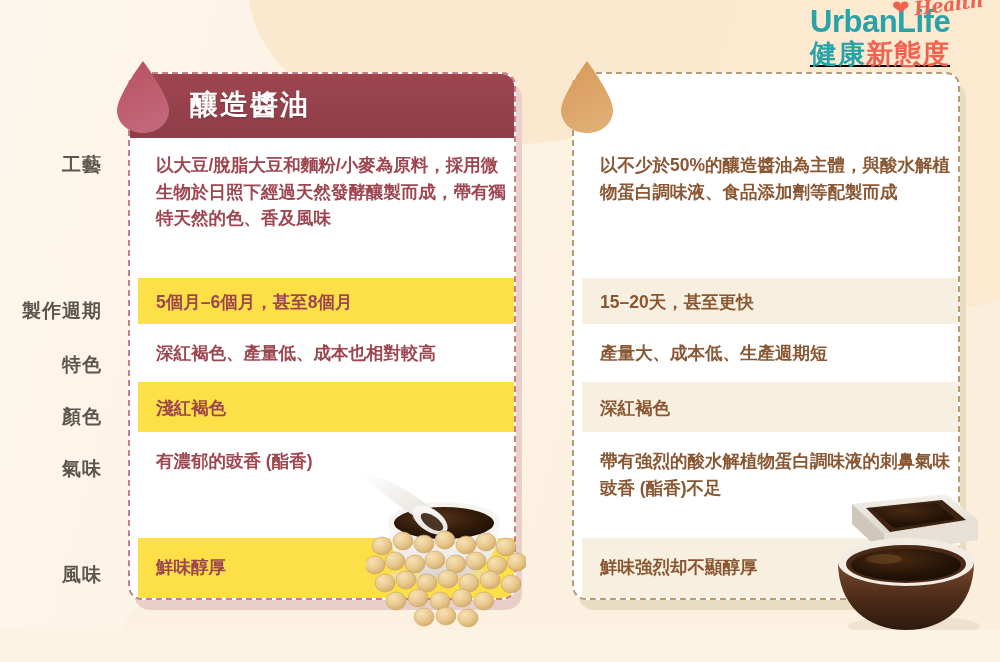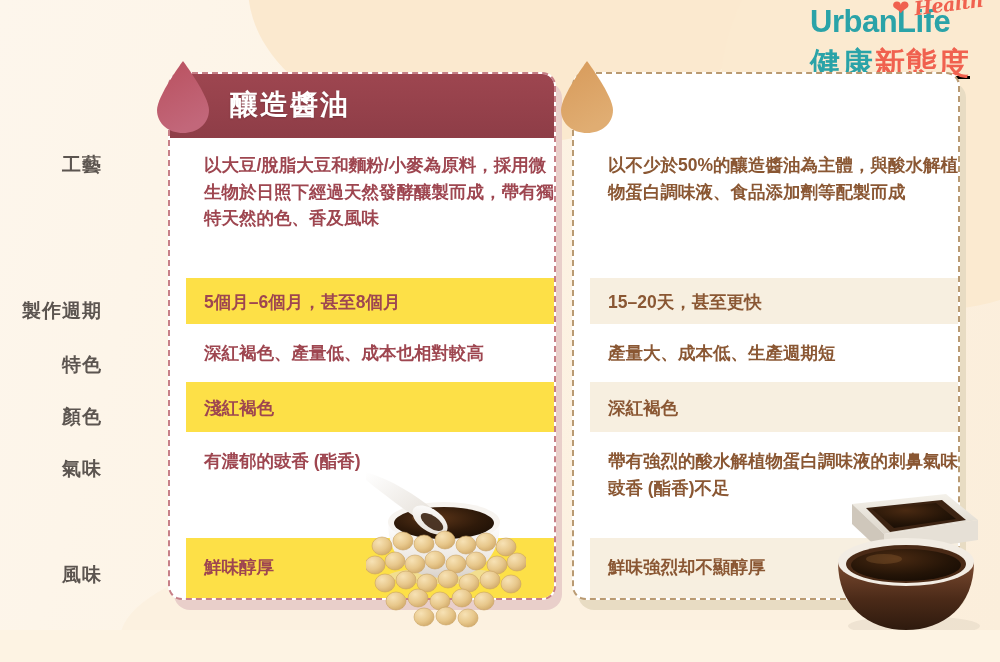--- a/index.html
+++ b/index.html
@@ -44,21 +44,21 @@
     border-radius: 50%;
   }
 
   
   .card {
     position: absolute;
     top: 72px;
     width: 388px;
     height: 528px;
   }
-  .card-left  { left: 128px; margin-left: 40px; }
+  .card-left  { left: 128px; }
   .card-right { left: 572px; }
 
   
   .card-shadow {
     position: absolute;
     left: 6px; top: 10px;
     width: 388px;
     height: 528px;
     border-radius: 16px;
   }
@@ -106,21 +106,21 @@
     height: 74px;
     left: -14px;
     top: -12px;
     z-index: 4;
   }
   .droplet svg { display: block; width: 58px; height: 74px; }
 
   
   .rows {
     position: absolute;
-    top: 64px; left: 16px;
+    top: 64px; left: 8px;
     width: 388px;
     height: 462px;
   }
   .row {
     display: flex;
     align-items: flex-start;
     padding: 14px 18px 10px 18px;
     font-size: 17.5px;
     line-height: 1.52;
     font-weight: bold;
@@ -185,22 +185,22 @@
     position: absolute;
     left: 104px; top: -11px;
     color: #f0614f;
     font-size: 19px;
     font-style: italic;
     font-family: "DejaVu Serif", serif;
     font-weight: bold;
     transform: rotate(-7deg);
   }
   .logo-row2 {
-    margin-top: 11px;
-    font-size: 31px;
+    margin-top: 4px;
+    font-size: 27px;
     font-weight: bold;
     letter-spacing: 1px;
     white-space: nowrap;
     text-decoration: underline;
   }
   .cn-teal  { color: #2aa3a8; }
   .cn-coral { color: #f0614f; }
 
   
   .photo { position: absolute; pointer-events: none; }

